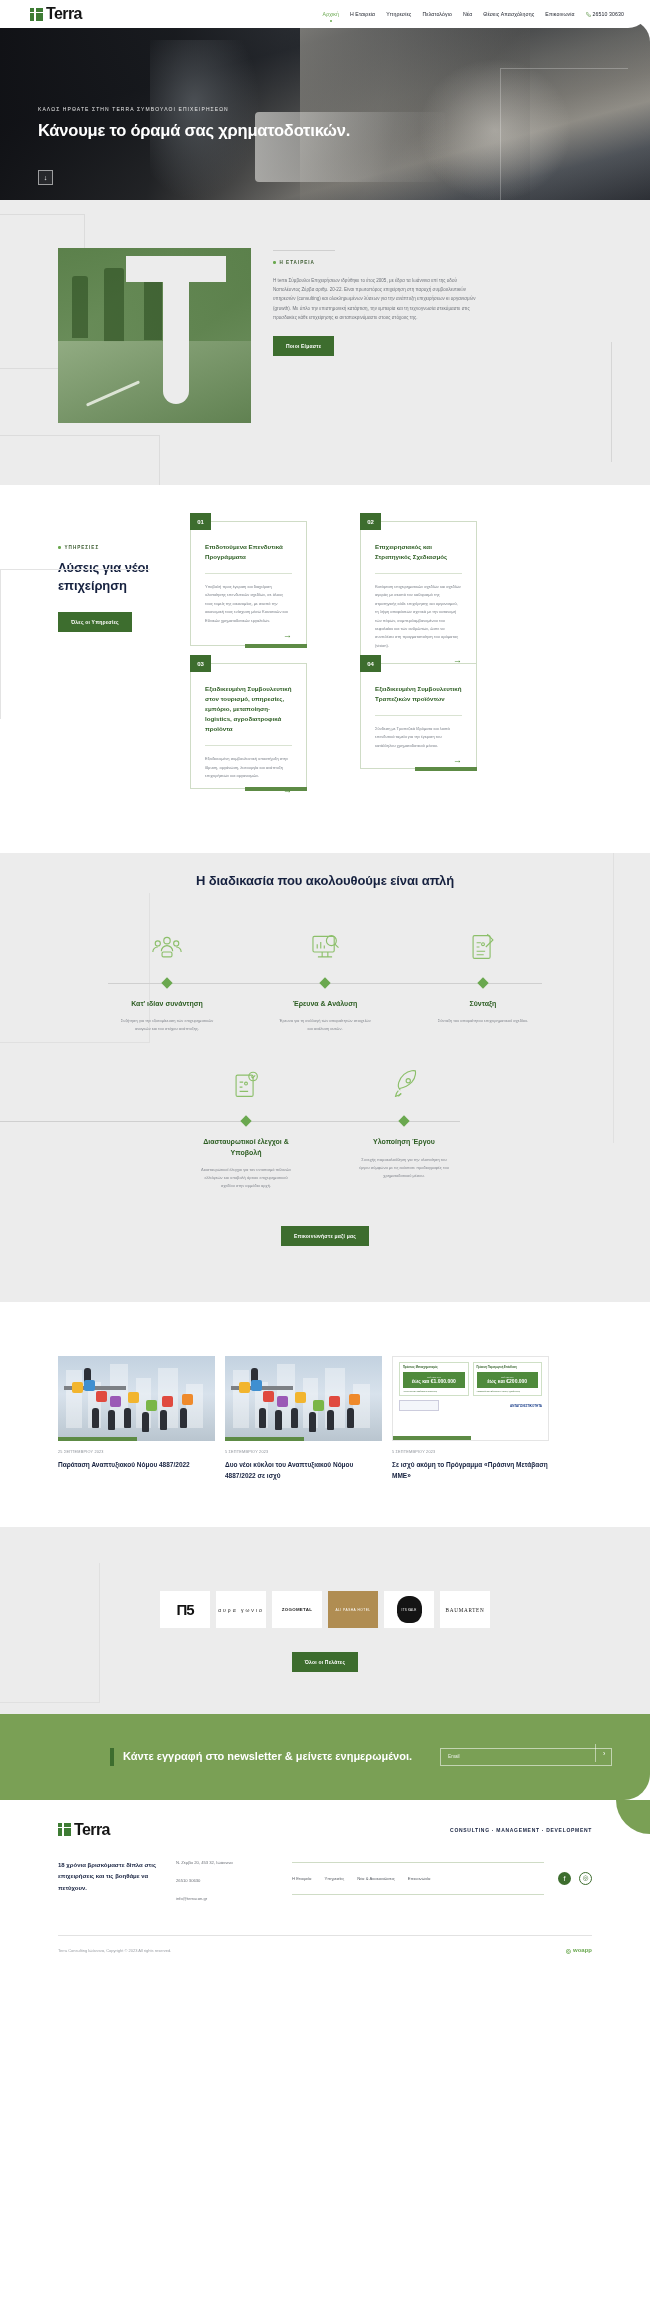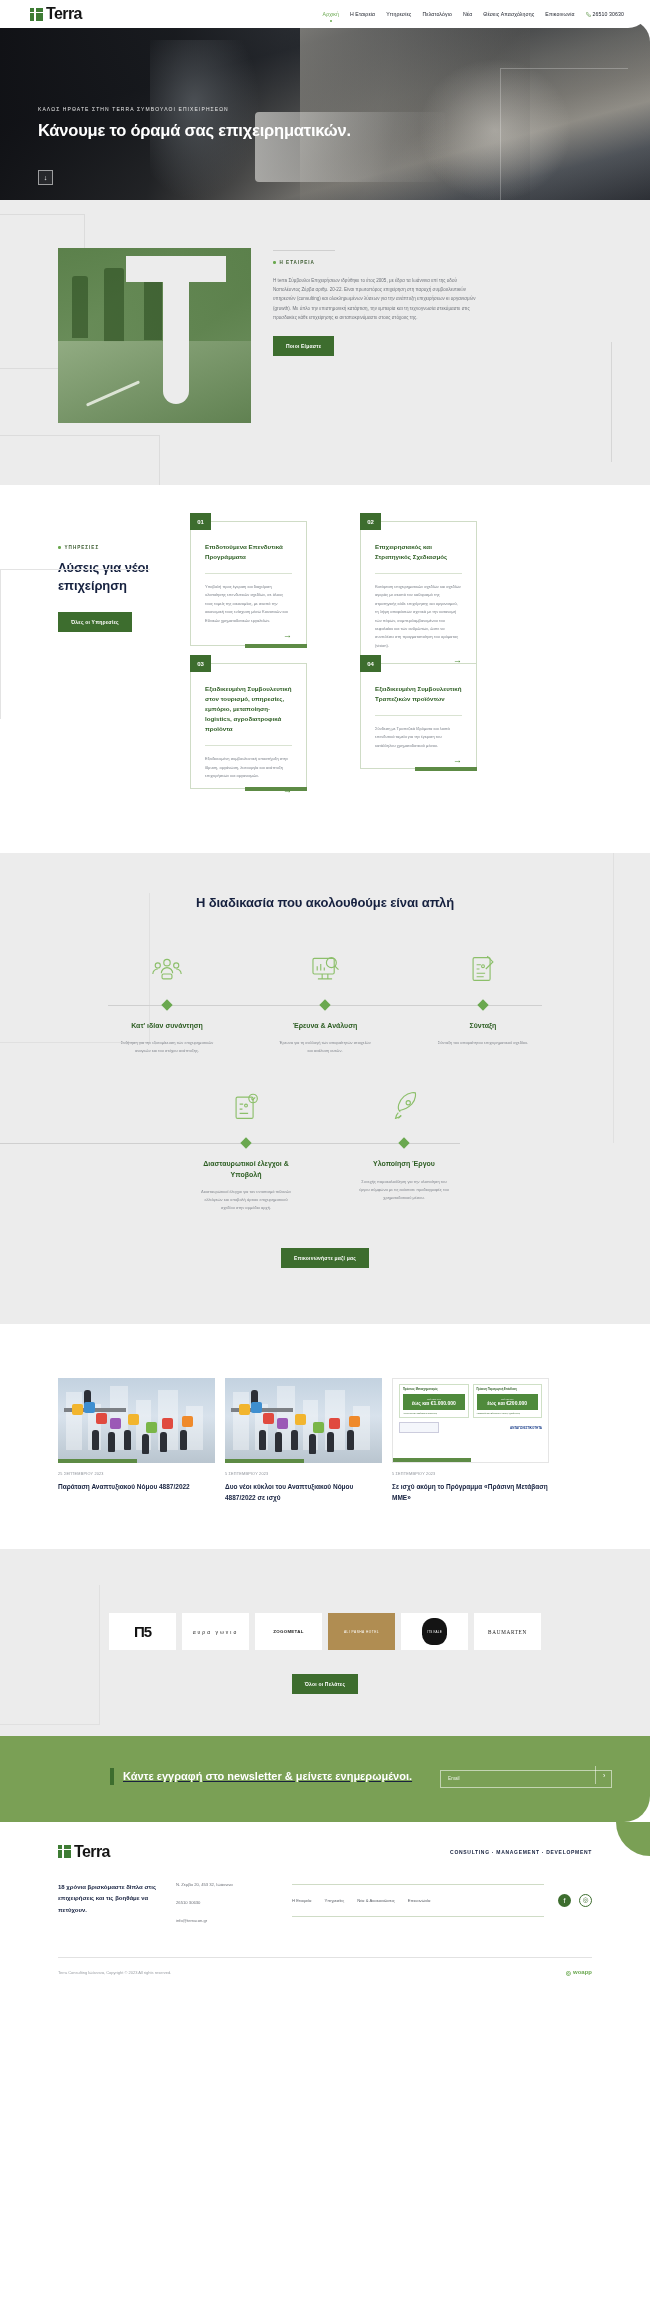--- a/index.html
+++ b/index.html
@@ -181,21 +181,21 @@
   .card .foot {
     position: absolute; right: -1px; bottom: -3px; width: 62px; height: 4px; background: #5d8b45;
   }
   #card01 { left: 0px;   top: 0px;   width: 117px; height: 125px; }
   #card02 { left: 170px; top: 0px;   width: 117px; height: 160px; }
   #card03 { left: 0px;   top: 142px; width: 117px; height: 126px; }
   #card04 { left: 170px; top: 142px; width: 117px; height: 106px; }
   .svc-deco1 { position: absolute; left: 0; top: 84px; width: 150px; height: 150px; border: 1px solid #e3e3e3; border-right:none; border-bottom:none; }
 
   
-  .process { padding: 40px 0 56px; position: relative; }
+  .process { padding: 18px 0 56px; position: relative; }
   .process .h2 { text-align: center; line-height: 1.52; }
   .proc-deco-a { position: absolute; left: 0; top: 40px; width: 150px; height: 150px; border:1px solid #e0e0e0; border-left:none; border-top:none; }
   .proc-deco-b { position: absolute; right: 36px; top: 0; width: 1px; height: 290px; background: #e0e0e0; }
   .proc-row { display: flex; justify-content: center; gap: 46px; margin-top: 34px; position: relative; }
   .proc-line {
     position: absolute; left: 0; right: 0; top: 58px; height: 1px; background: #cfcfcf;
   }
   .proc-item { width: 112px; text-align: center; position: relative; z-index: 2; }
   .proc-icon { height: 44px; display: flex; align-items: center; justify-content: center; }
   .proc-icon svg { width: 34px; height: 34px; }
@@ -249,31 +249,31 @@
   .grant-foot .antag { font-size: 3px; font-weight: 700; color: #1b3f8b; margin-left: auto; }
   .news-date { font-size: 3.8px; color: #8b9098; margin-top: 9px; letter-spacing: 0.2px; }
   .news-title { font-size: 6.5px; font-weight: 700; color: #16213f; line-height: 1.6; margin-top: 6px; }
 
   
   .clients { padding: 40px 0 42px; position: relative; }
   .clients .h2 { text-align: center; }
   .cl-deco { position: absolute; left: 0; top: 36px; width: 100px; height: 140px; border: 1px solid #e0e0e0; border-left:none; border-top:none; }
   .cl-grid { display: flex; justify-content: center; gap: 6px; margin-top: 24px; }
   .cl-box {
-    width: 67px; height: 37px; background: #fff;
+    width: 50px; height: 37px; background: #fff;
     display: flex; align-items: center; justify-content: center;
   }
   .cl-cta { text-align: center; margin-top: 22px; }
 
   
   .newsletter {
     background: #7aa055; padding: 30px 0 34px; position: relative;
     border-bottom-right-radius: 26px;
   }
-  .nl-inner { display: flex; align-items: center; padding-left: 110px; padding-right: 30px; gap: 28px; text-decoration: underline; }
+  .nl-inner { display: flex; align-items: flex-end; padding-left: 110px; padding-right: 30px; gap: 28px; }
   .nl-left { display: flex; gap: 9px; }
   .nl-bar { width: 4px; background: #3d6d2e; }
   .nl-left h3 { font-size: 11px; font-weight: 700; color: #fff; line-height: 1.55; }
   .nl-form { position: relative; width: 172px; }
   .nl-form input {
     width: 100%; height: 18px; background: transparent; border: 1px solid rgba(255,255,255,.55);
     color: #fff; font-size: 4.6px; padding: 0 20px 0 7px; font-family: inherit; outline: none;
   }
   .nl-form input::placeholder { color: rgba(255,255,255,.85); }
   .nl-form button {
@@ -349,21 +349,21 @@
   <section class="hero">
     <div class="hero-shapes">
       <div class="blurA"></div>
         <div class="blurB"></div>
         <div class="blurC"></div>
         <div class="blurD"></div>
     </div>
     <div class="hero-frame"></div>
     <div class="hero-inner">
       <div class="hero-kicker">ΚΑΛΩΣ ΗΡΘΑΤΕ ΣΤΗΝ TERRA ΣΥΜΒΟΥΛΟΙ ΕΠΙΧΕΙΡΗΣΕΩΝ</div>
-      <h1 class="hero-title">Κάνουμε το όραμά σας επιχειρηματικών.</h1>
+      <h1 class="hero-title">Κάνουμε το όραμά σας χρηματοδοτικών.</h1>
     </div>
     <div class="scroll-btn">↓</div>
   </section>
 
   <section class="sec-gray about">
     <div class="deco-line" style="left:-30px; top:14px; width:115px; height:155px;"></div>
     <div class="about-wrap">
       <div class="about-img">
         <span class="ppl p1"></span>
           <span class="ppl p2"></span>

